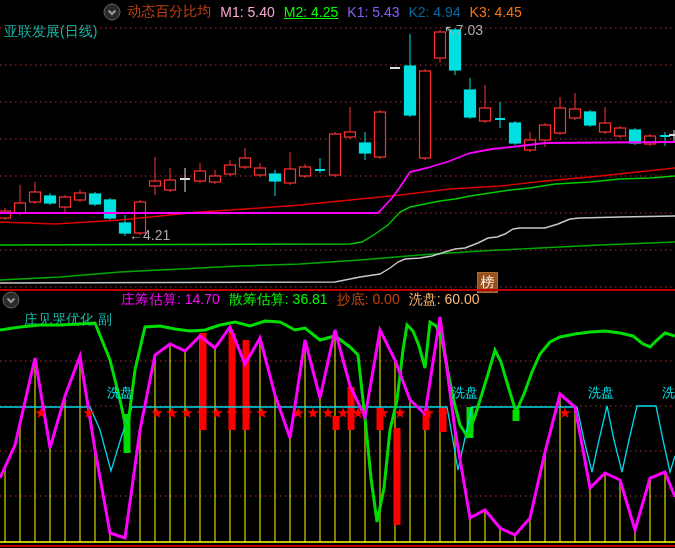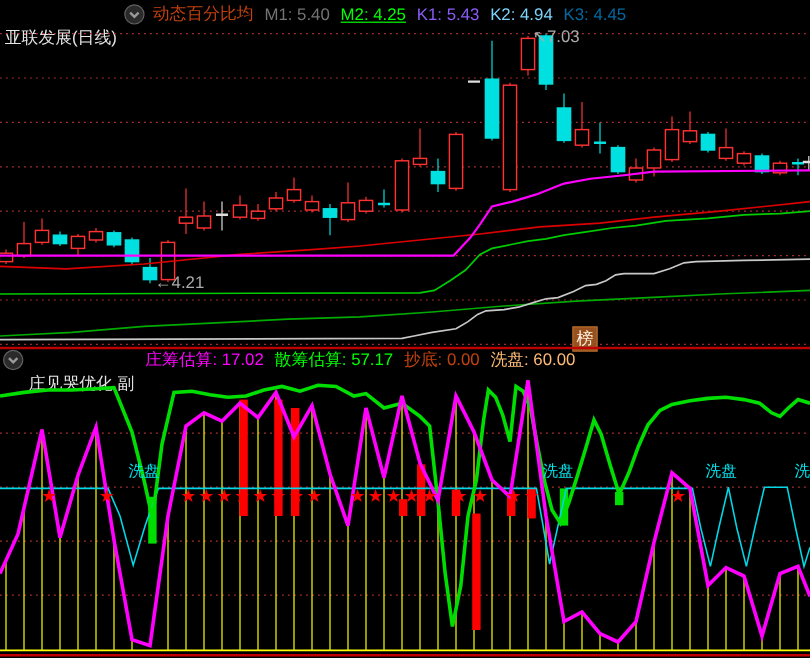--- a/index.html
+++ b/index.html
@@ -2,21 +2,21 @@
 <html><head>
 <meta charset="utf-8">
 <style>
   html,body{margin:0;padding:0;background:#000;}
   #app{position:relative;width:675px;height:548px;background:#000;overflow:hidden;
        font-family:"Liberation Sans","DejaVu Sans",sans-serif;}
   #p1head{position:absolute;left:0;top:0;width:675px;height:24px;display:flex;align-items:center;
           font-size:14px;white-space:nowrap;}
   #p2head{position:absolute;left:0;top:291px;width:675px;height:17px;display:flex;align-items:center;
           font-size:14px;white-space:nowrap;}
-  .t-white{color:#e5e5e5;margin-left:4px;margin-top:40px;}
+  .t-white{color:#14b8a6;margin-left:4px;margin-top:40px;}
   .t-ind{color:#c2410c;margin-left:6px;}
   .hv{margin-left:9px;}
   .icon-btn{display:inline-flex;align-items:center;justify-content:center;width:18px;height:18px;
             margin-left:6px;cursor:pointer;}
   #divider{position:absolute;left:0;top:289px;width:675px;height:2px;background:#c00000;}
   #chart1{position:absolute;left:0;top:24px;}
   #chart2{position:absolute;left:0;top:308px;}
   #watermark{position:absolute;left:477px;top:272px;width:19px;height:19px;background:#96511f;
              border:1px solid #b06a2a;color:#ffeedd;font-size:14px;line-height:19px;text-align:center;}
   svg text{font-family:"Liberation Sans","DejaVu Sans",sans-serif;}
@@ -28,21 +28,21 @@
 
   <div id="p1head">
     <span class="t-white">亚联发展(日线)</span>
     <span class="icon-btn">
       <svg width="18" height="18">
           <circle cx="9" cy="9" r="8" fill="#2a2a2a" stroke="#606060"></circle>
           <path d="M5.5 7.5 L9 11 L12.5 7.5" stroke="#9a9a9a" stroke-width="2" fill="none"></path>
         </svg>
     </span>
     <span class="t-ind">动态百分比均</span>
-    <span id="h1vals"><span class="hv" style="color: #737373;">M1: 5.40</span><span class="hv" style="color: rgb(0, 255, 0); text-decoration: underline;">M2: 4.25</span><span class="hv" style="color: #8b5cf6;">K1: 5.43</span><span class="hv" style="color: #7dd3fc;">K2: 4.94</span><span class="hv" style="color: #0369a1;">K3: 4.45</span></span>
+    <span id="h1vals"><span class="hv" style="color: #f9a8d4;">M1: 5.40</span><span class="hv" style="color: rgb(0, 255, 0); text-decoration: underline;">M2: 4.25</span><span class="hv" style="color: #8b5cf6;">K1: 5.43</span><span class="hv" style="color: #0369a1;">K2: 4.94</span><span class="hv" style="color: #f97316;">K3: 4.45</span></span>
   </div>
 
   <svg id="chart1" width="675" height="265" viewBox="0 24 675 265">
       <line x1="0" y1="28" x2="675" y2="28" stroke="#b03030" stroke-width="1" stroke-dasharray="1.5 3.5"></line>
       <line x1="0" y1="65" x2="675" y2="65" stroke="#b03030" stroke-width="1" stroke-dasharray="1.5 3.5"></line>
       <line x1="0" y1="102" x2="675" y2="102" stroke="#b03030" stroke-width="1" stroke-dasharray="1.5 3.5"></line>
       <line x1="0" y1="139" x2="675" y2="139" stroke="#b03030" stroke-width="1" stroke-dasharray="1.5 3.5"></line>
       <line x1="0" y1="176" x2="675" y2="176" stroke="#b03030" stroke-width="1" stroke-dasharray="1.5 3.5"></line>
       <line x1="0" y1="213" x2="675" y2="213" stroke="#b03030" stroke-width="1" stroke-dasharray="1.5 3.5"></line>
       <line x1="0" y1="250" x2="675" y2="250" stroke="#b03030" stroke-width="1" stroke-dasharray="1.5 3.5"></line>
@@ -155,21 +155,21 @@
 
   <div id="p2head">
     <span class="icon-btn" style="margin-left:2px">
       <svg width="18" height="18">
           <circle cx="9" cy="9" r="8" fill="#2a2a2a" stroke="#606060"></circle>
           <path d="M5.5 7.5 L9 11 L12.5 7.5" stroke="#9a9a9a" stroke-width="2" fill="none"></path>
         </svg>
     </span>
     <span class="t-white">庄见哭优化</span>
     <span class="t-white">副</span>
-    <span id="h2vals"><span class="hv" style="color: rgb(255, 0, 255);">庄筹估算: 17.02</span><span class="hv" style="color: rgb(0, 255, 0);">散筹估算: 57.17</span><span class="hv" style="color: #c2410c;">抄底: 0.00</span><span class="hv" style="color: #fdba74;">洗盘: 60.00</span></span>
+    <span id="h2vals"><span class="hv" style="color: rgb(255, 0, 255);">庄筹估算: 14.70</span><span class="hv" style="color: rgb(0, 255, 0);">散筹估算: 36.81</span><span class="hv" style="color: #c2410c;">抄底: 0.00</span><span class="hv" style="color: #fdba74;">洗盘: 60.00</span></span>
   </div>
 
   <svg id="chart2" width="675" height="240" viewBox="0 308 675 240">
       <line x1="0" y1="361" x2="675" y2="361" stroke="#b03030" stroke-width="1" stroke-dasharray="1.5 3.5"></line>
       <line x1="0" y1="406" x2="675" y2="406" stroke="#b03030" stroke-width="1" stroke-dasharray="1.5 3.5"></line>
       <line x1="0" y1="451" x2="675" y2="451" stroke="#b03030" stroke-width="1" stroke-dasharray="1.5 3.5"></line>
       <line x1="0" y1="496" x2="675" y2="496" stroke="#b03030" stroke-width="1" stroke-dasharray="1.5 3.5"></line>
       <g>
         <line x1="5" y1="542" x2="5" y2="467" stroke="#ffff00" stroke-width="1"></line>
         <line x1="20" y1="542" x2="20" y2="423.25" stroke="#ffff00" stroke-width="1"></line>

